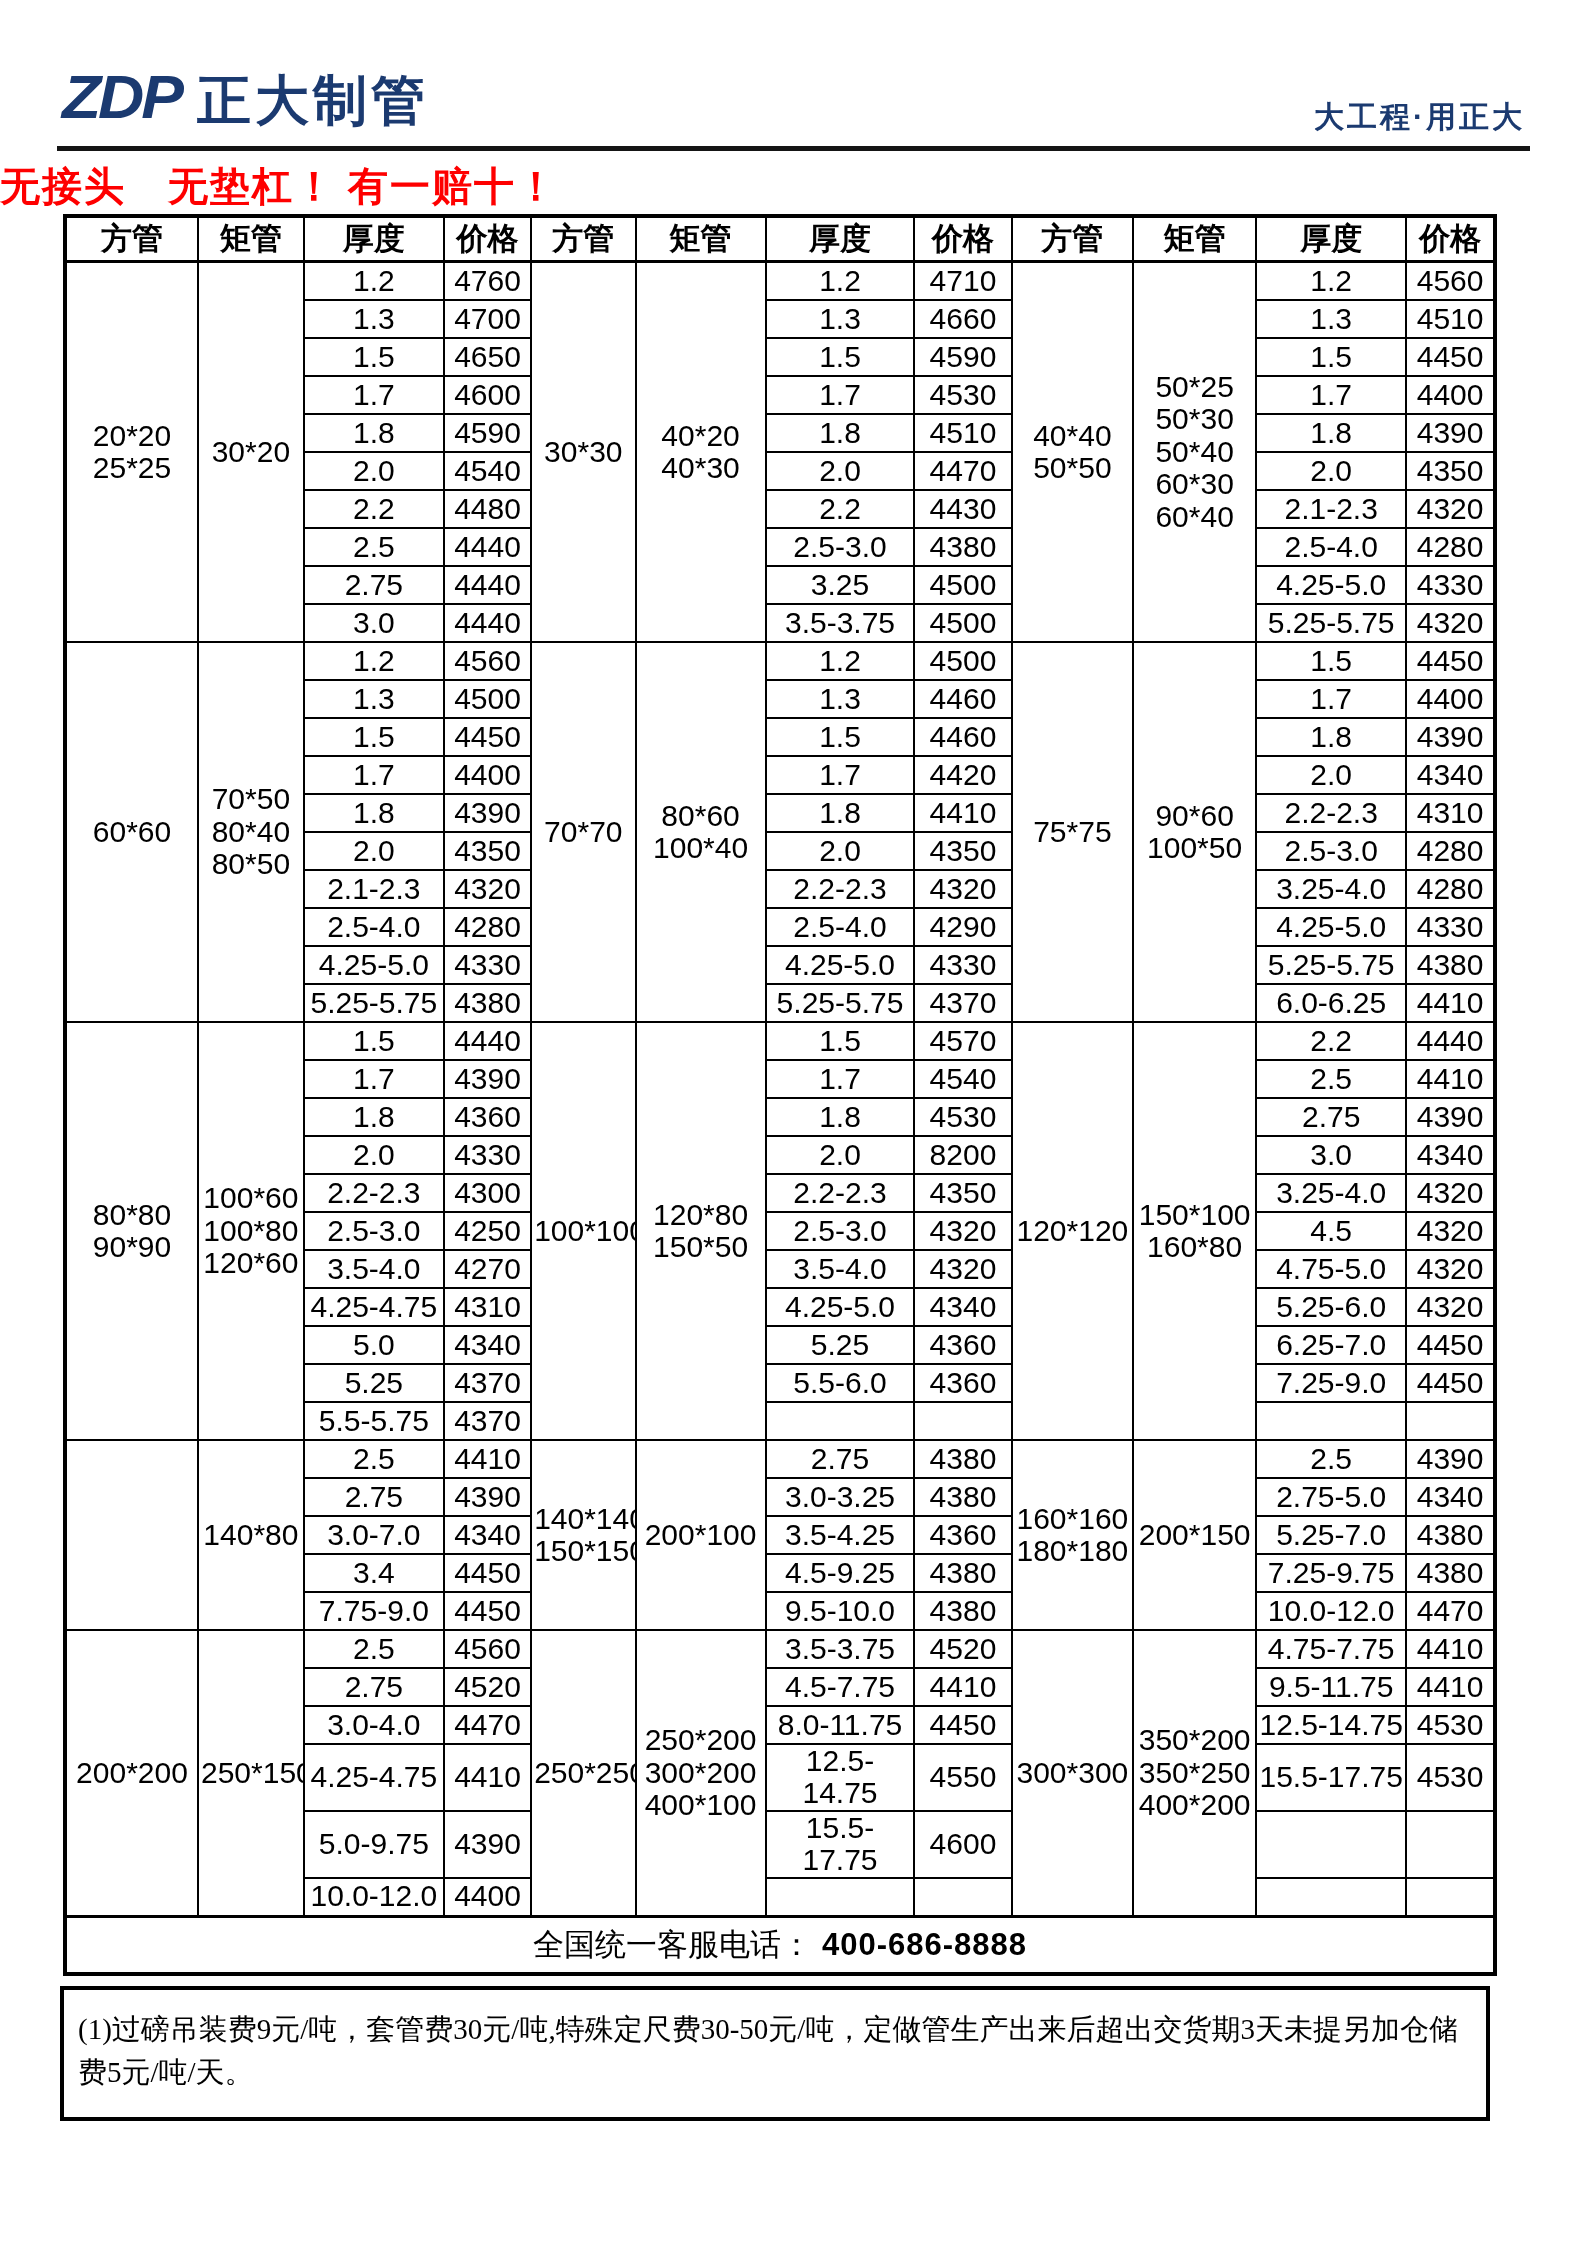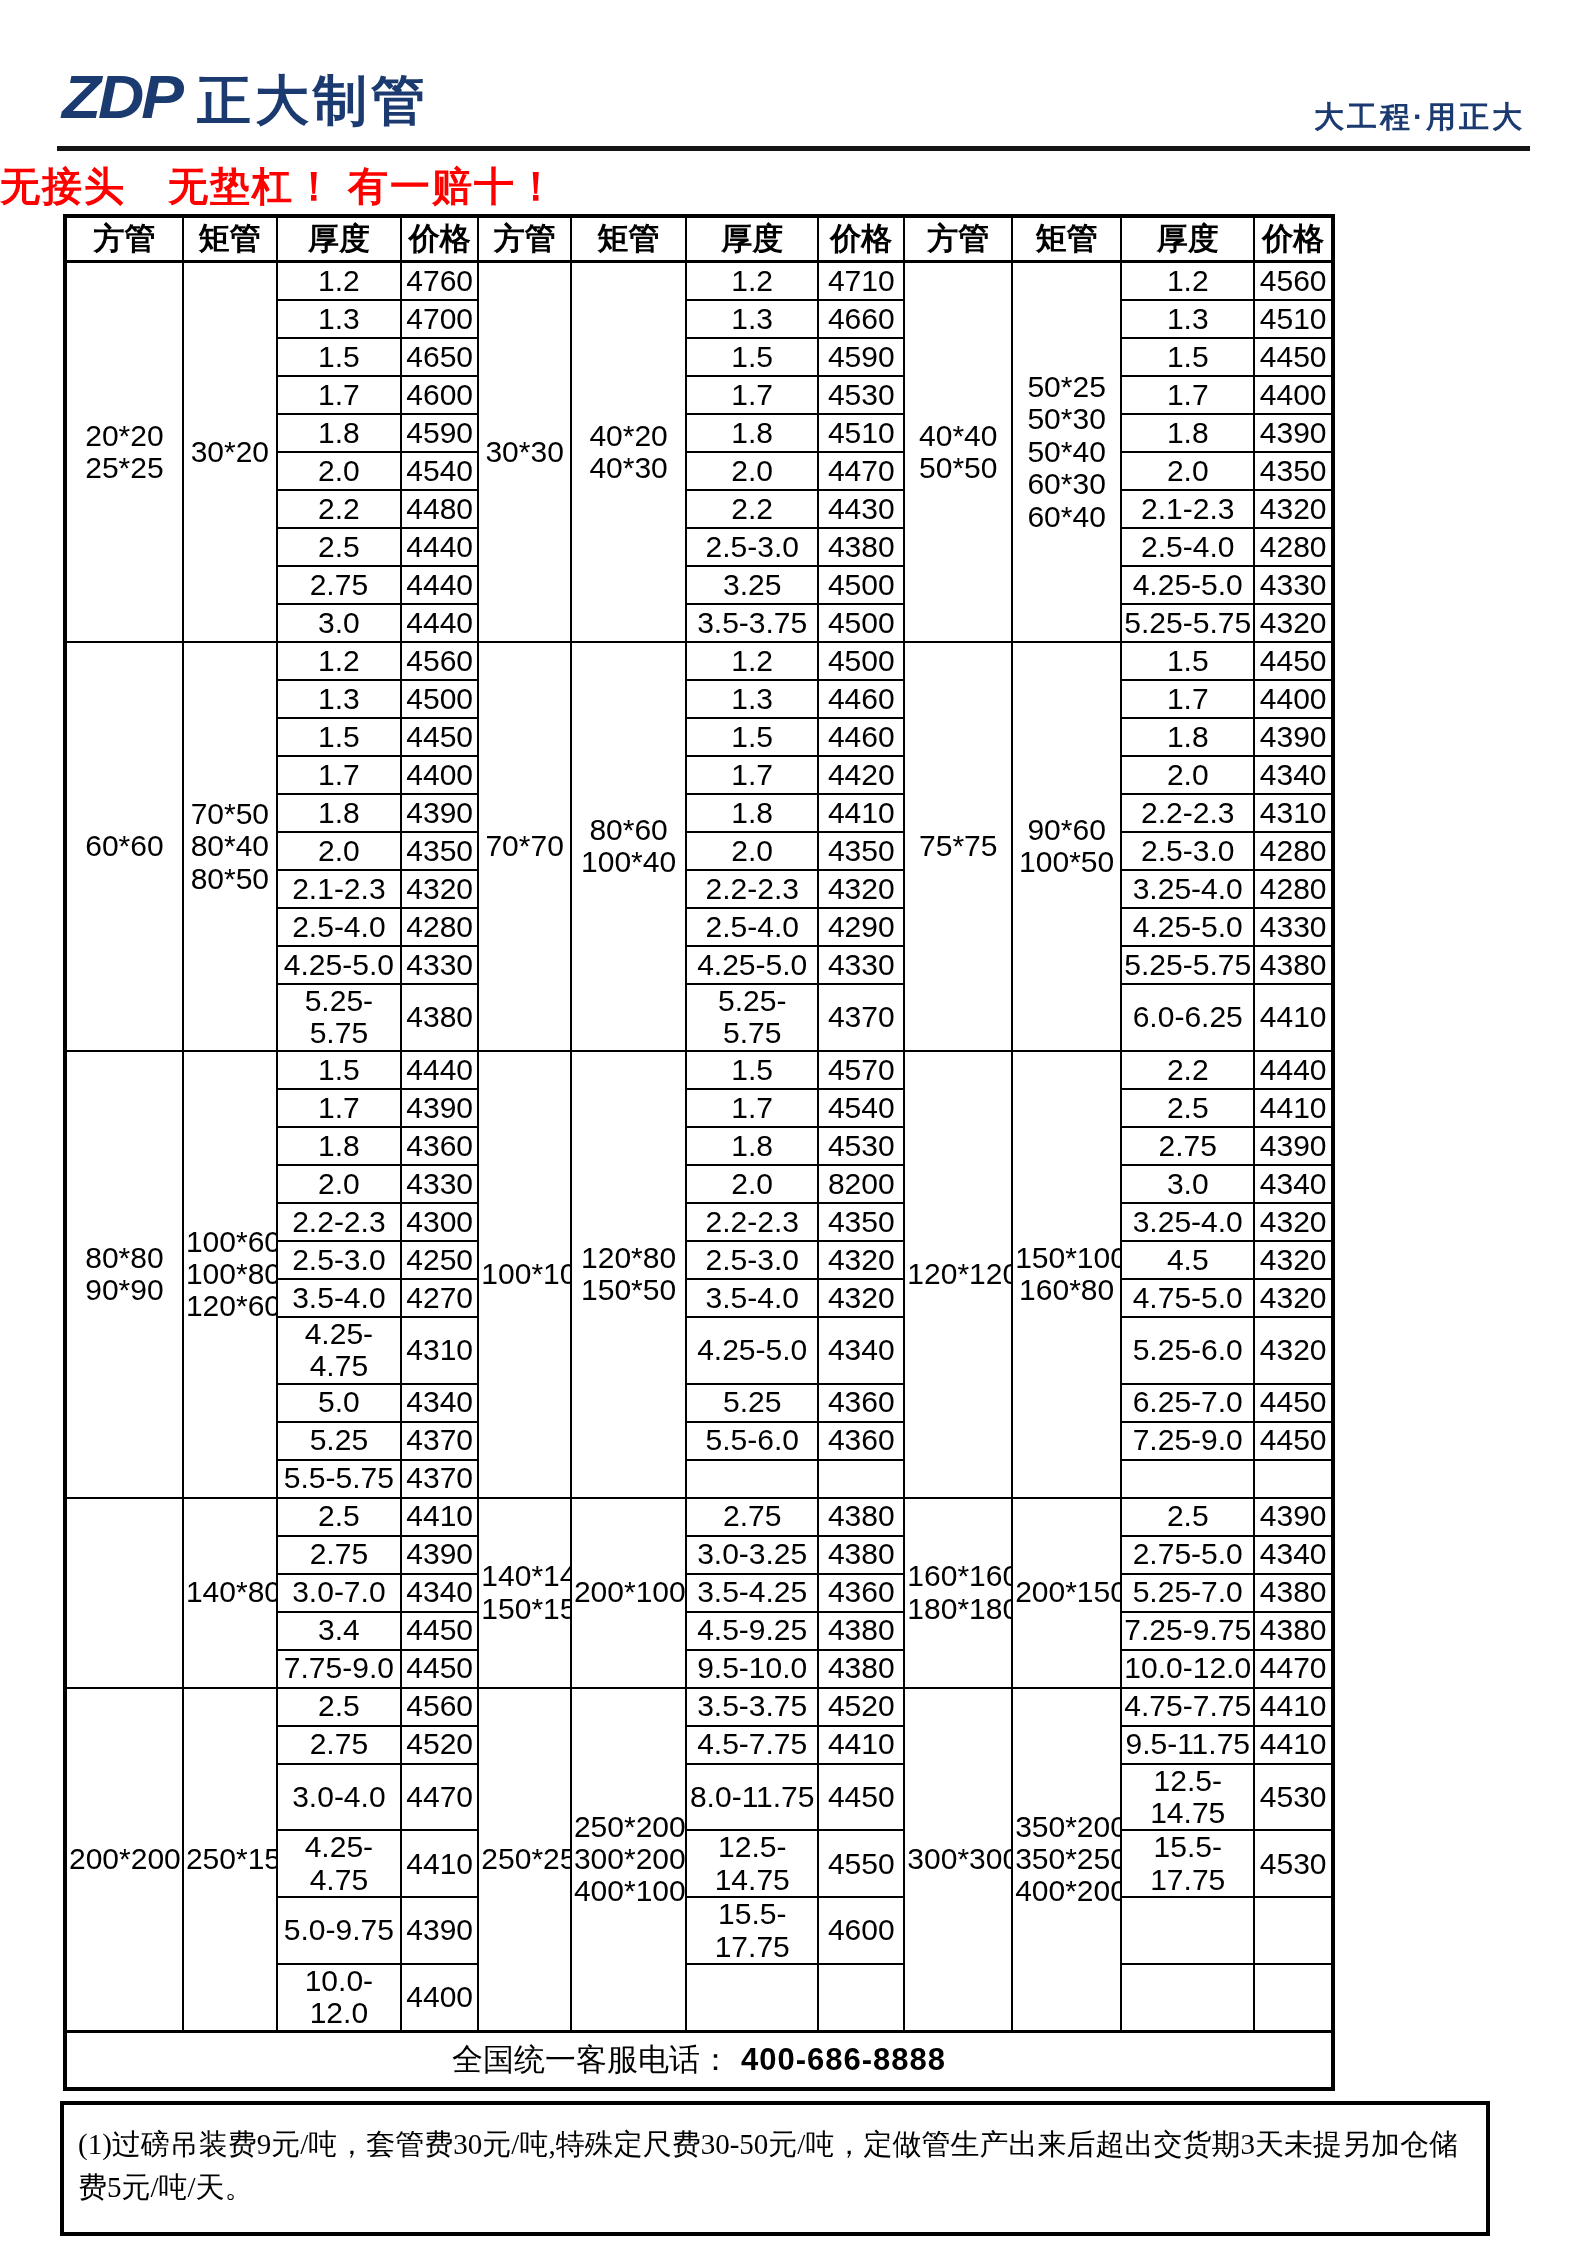--- a/index.html
+++ b/index.html
@@ -18,21 +18,21 @@
   
   .title-row{text-align:center;margin-top:24px;white-space:nowrap;}
   .title-main{font-family:"Liberation Serif",serif;font-weight:bold;font-size:60px;
               letter-spacing:14px;}
   .title-sub{font-family:"Liberation Serif",serif;font-weight:bold;font-size:26px;}
   .warning{text-align:left;color:var(--warn);font-weight:bold;font-size:40px;
            margin-top:8px;letter-spacing:2px;font-family:"Liberation Serif",serif;}
   .doc-no{text-align:right;font-family:"Liberation Serif",serif;font-size:29px;
           margin:6px 88px 6px 0;}
   
-  table.price{border-collapse:collapse;table-layout:fixed;width:1272px;margin-left:63px;
+  table.price{border-collapse:collapse;table-layout:fixed;width:1434px;margin-left:63px;
               border:4px solid #000;}
   table.price th{border:2px solid #000;border-bottom:3px solid #000;height:38px;
                  font-size:31px;font-weight:bold;font-family:"Liberation Serif",serif;
                  padding:0;text-align:center;}
   table.price td{border:2px solid #000;height:36px;font-size:30px;padding:0 2px;
                  text-align:center;line-height:1.08;overflow:hidden;}
   td.merge{white-space:pre-line;line-height:1.25;}
   td.sec-top{border-top:3px solid #000;}
   tr.phone-row td{height:54px;font-size:31px;border-top:3px solid #000;
                   font-family:"Liberation Serif",serif;}

